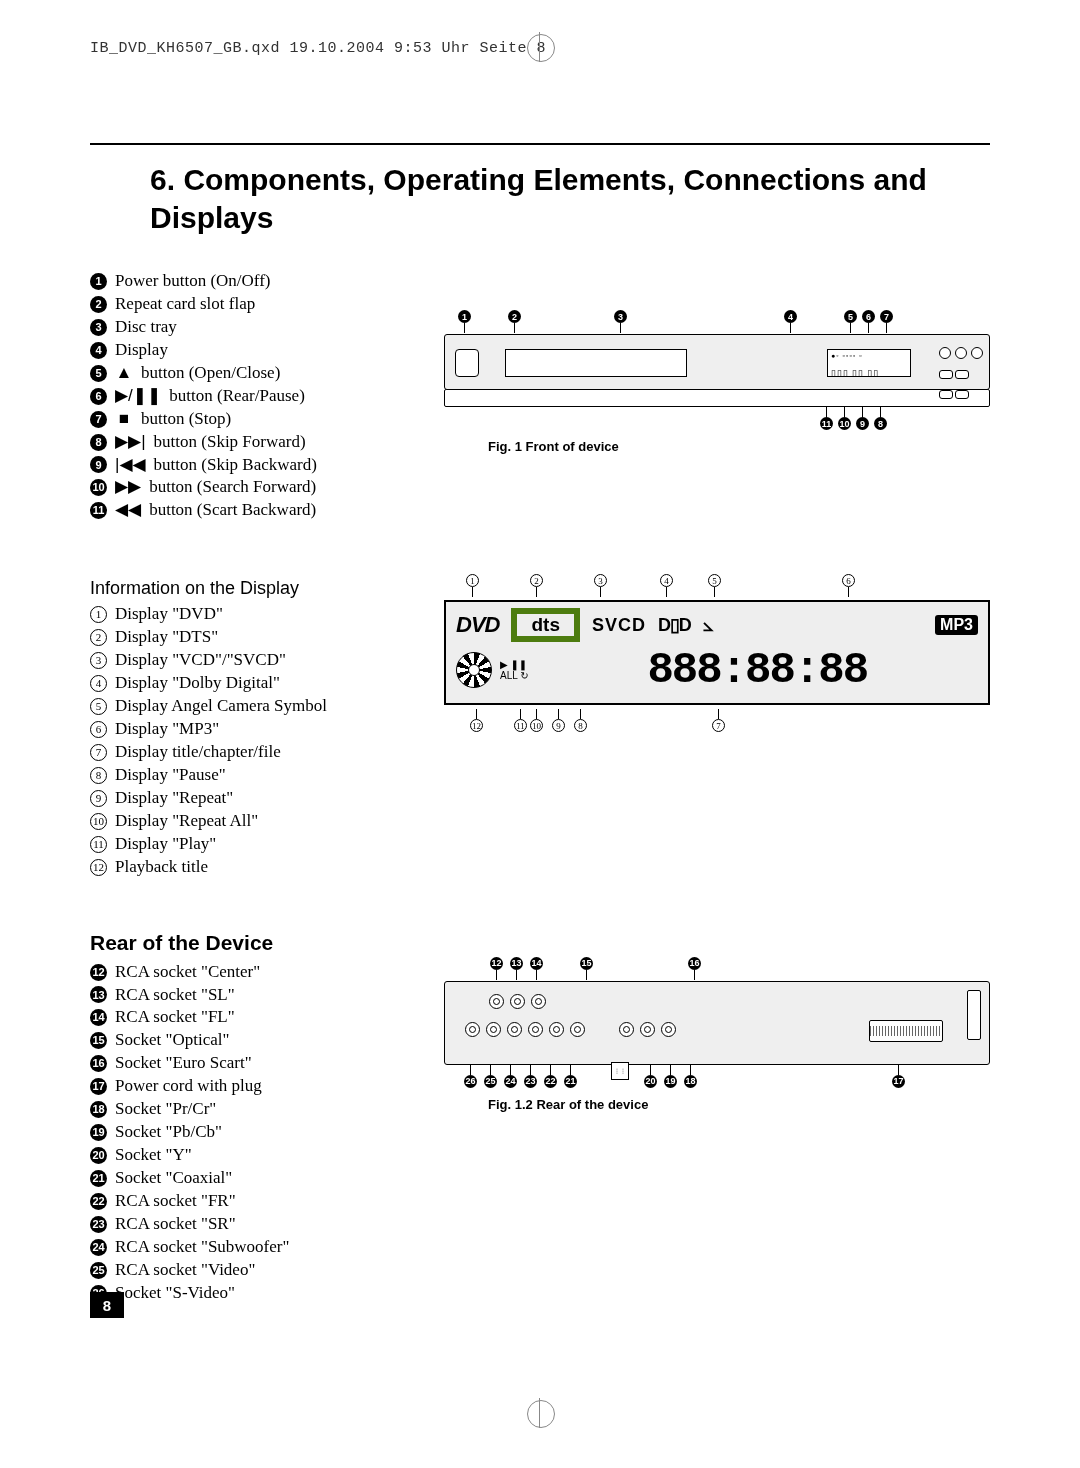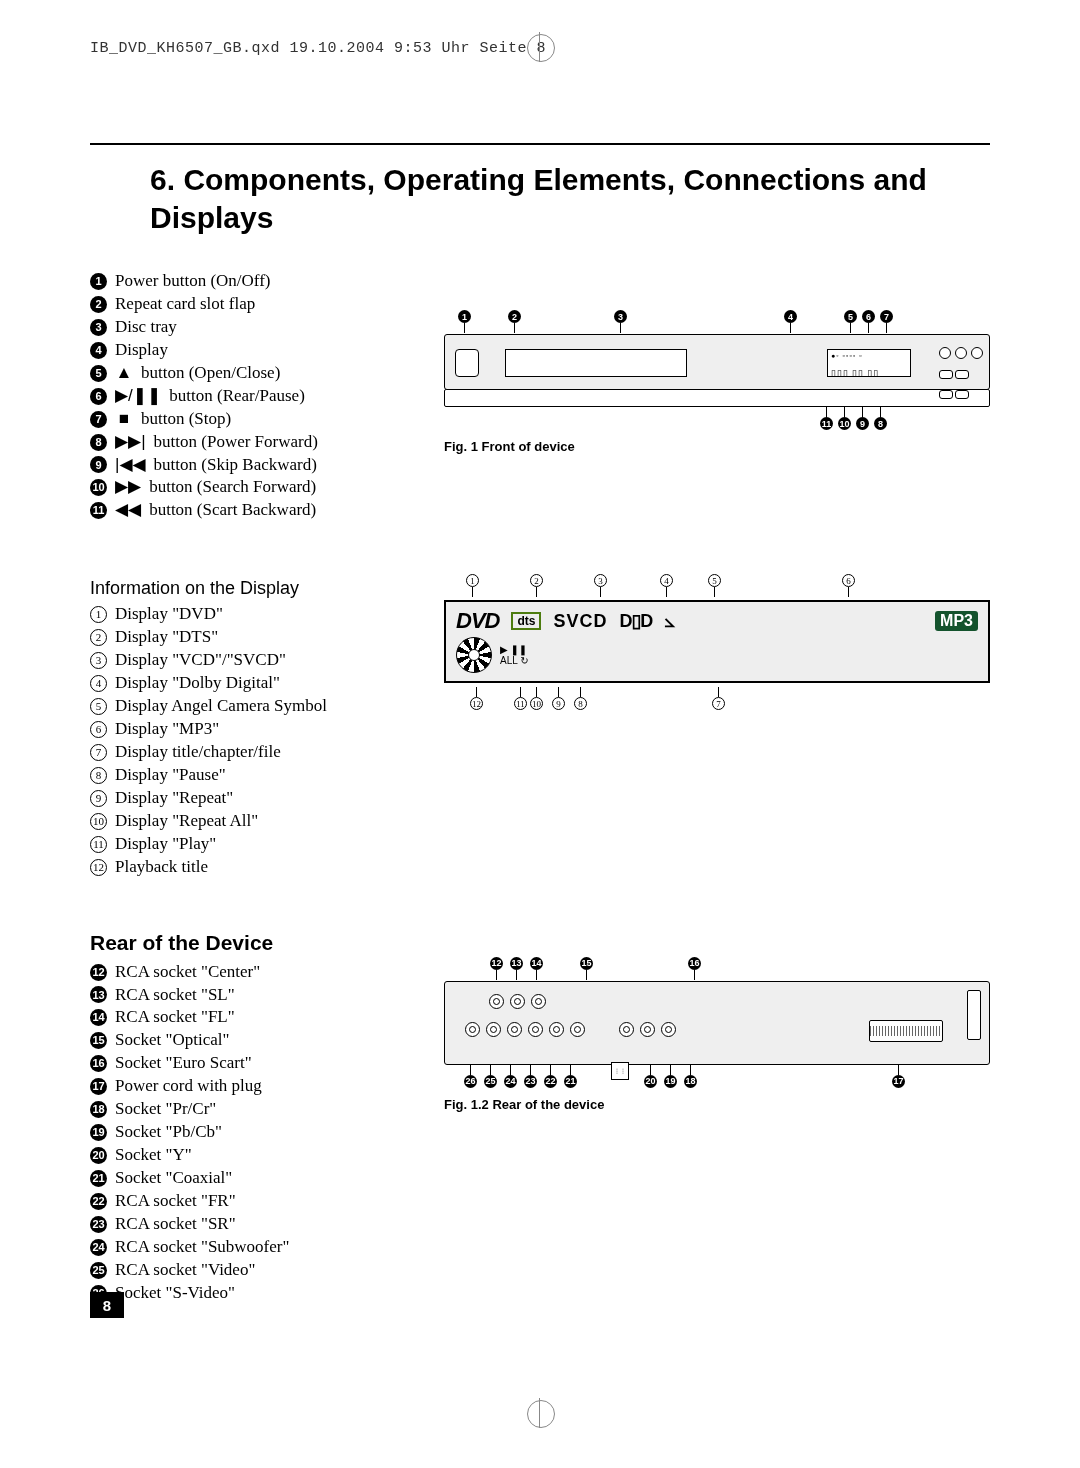--- a/index.html
+++ b/index.html
@@ -93,20 +93,21 @@
   }
   .sym {
     font-family: Arial, sans-serif;
     display:inline-block; min-width:18px; text-align:center;
   }
   .fig-caption {
     font-family: Arial, Helvetica, sans-serif;
     font-weight: bold;
     font-size: 13px;
     margin-top: 8px;
+    margin-left: 44px;
   }
   
   .front-diagram, .display-diagram, .rear-diagram {
     position: relative;
     margin-top: 24px;
   }
   .front-diagram { margin-top: 40px; }
   .dev-body {
     border: 1.5px solid #000; background: #efefef;
     height: 54px; border-radius: 3px;
@@ -148,25 +149,25 @@
   .call-abs .lead-line { height:10px; }
   .callouts-bottom .call-abs { flex-direction:column-reverse; }
 
   
   .disp-panel {
     border:2px solid #000; background:#eee;
     padding:6px 10px 8px 10px;
   }
   .disp-top { display:flex; align-items:center; gap:12px; font-family:Arial,sans-serif; font-weight:bold; }
   .disp-dvd { font-style:italic; font-size:22px; letter-spacing:-1px; }
-  .disp-dts { border:2px solid #4d7c0f; padding:0 4px; font-size:12px; }
+  .disp-dts { border:6px solid #4d7c0f; padding:0 14px; font-size:19px; }
   .disp-svcd { font-size:18px; letter-spacing:1px; }
   .disp-dd { font-size:18px; letter-spacing:-1px; }
   .disp-angle { font-size:18px; }
-  .disp-mp3 { background:#14532d; color:#fff; padding:1px 5px; font-size:16px; border-radius:3px; margin-left:auto;}
+  .disp-mp3 { background:#000000; color:#fff; padding:1px 5px; font-size:16px; border-radius:3px; margin-left:auto;}
   .disp-main { display:flex; align-items:center; gap:8px; margin-top:3px;}
   .disp-spin {
     width:34px; height:34px; border-radius:50%; background:#000;
     background:
       repeating-conic-gradient(#000 0 20deg, #fff 20deg 40deg);
     border:1px solid #000;
     position:relative;
   }
   .disp-spin::after{content:"";position:absolute;inset:11px;border-radius:50%;background:#fff;border:1px solid #000;}
   .disp-left-icons { font-size:10px; line-height:11px; font-family:Arial; }
@@ -249,21 +250,21 @@
             <span>button (Rear/Pause)</span>
           </div>
           <div class="row">
             <span class="bullet-solid">7</span>
             <span class="sym">■</span>
             <span> button (Stop)</span>
           </div>
           <div class="row">
             <span class="bullet-solid">8</span>
             <span class="sym">▶▶|</span>
-            <span>button (Power Forward)</span>
+            <span>button (Skip Forward)</span>
           </div>
           <div class="row">
             <span class="bullet-solid">9</span>
             <span class="sym">|◀◀</span>
             <span>button (Skip Backward)</span>
           </div>
           <div class="row">
             <span class="bullet-solid">10</span>
             <span class="sym">▶▶</span>
             <span>button (Search Forward)</span>
@@ -432,20 +433,21 @@
             <span class="disp-dts">dts</span>
             <span class="disp-svcd">SVCD</span>
             <span class="disp-dd">D▯D</span>
             <span class="disp-angle">⦣</span>
             <span class="disp-mp3">MP3</span>
           </div>
           <div class="disp-main">
             <div class="disp-spin"></div>
             <div class="disp-left-icons" style="white-space:pre;">▶ ❚❚
 ALL ↻</div>
+            <div class="disp-seg">888:88:88</div>
           </div>
         </div>
         <div class="callouts-bottom disp" id="disp-cb">
             <div class="call-abs" style="left: 26px;">
               <span class="callout-num-o">12</span>
               <span class="lead-line"></span>
             </div>
             <div class="call-abs" style="left: 70px;">
               <span class="callout-num-o">11</span>
               <span class="lead-line"></span>

